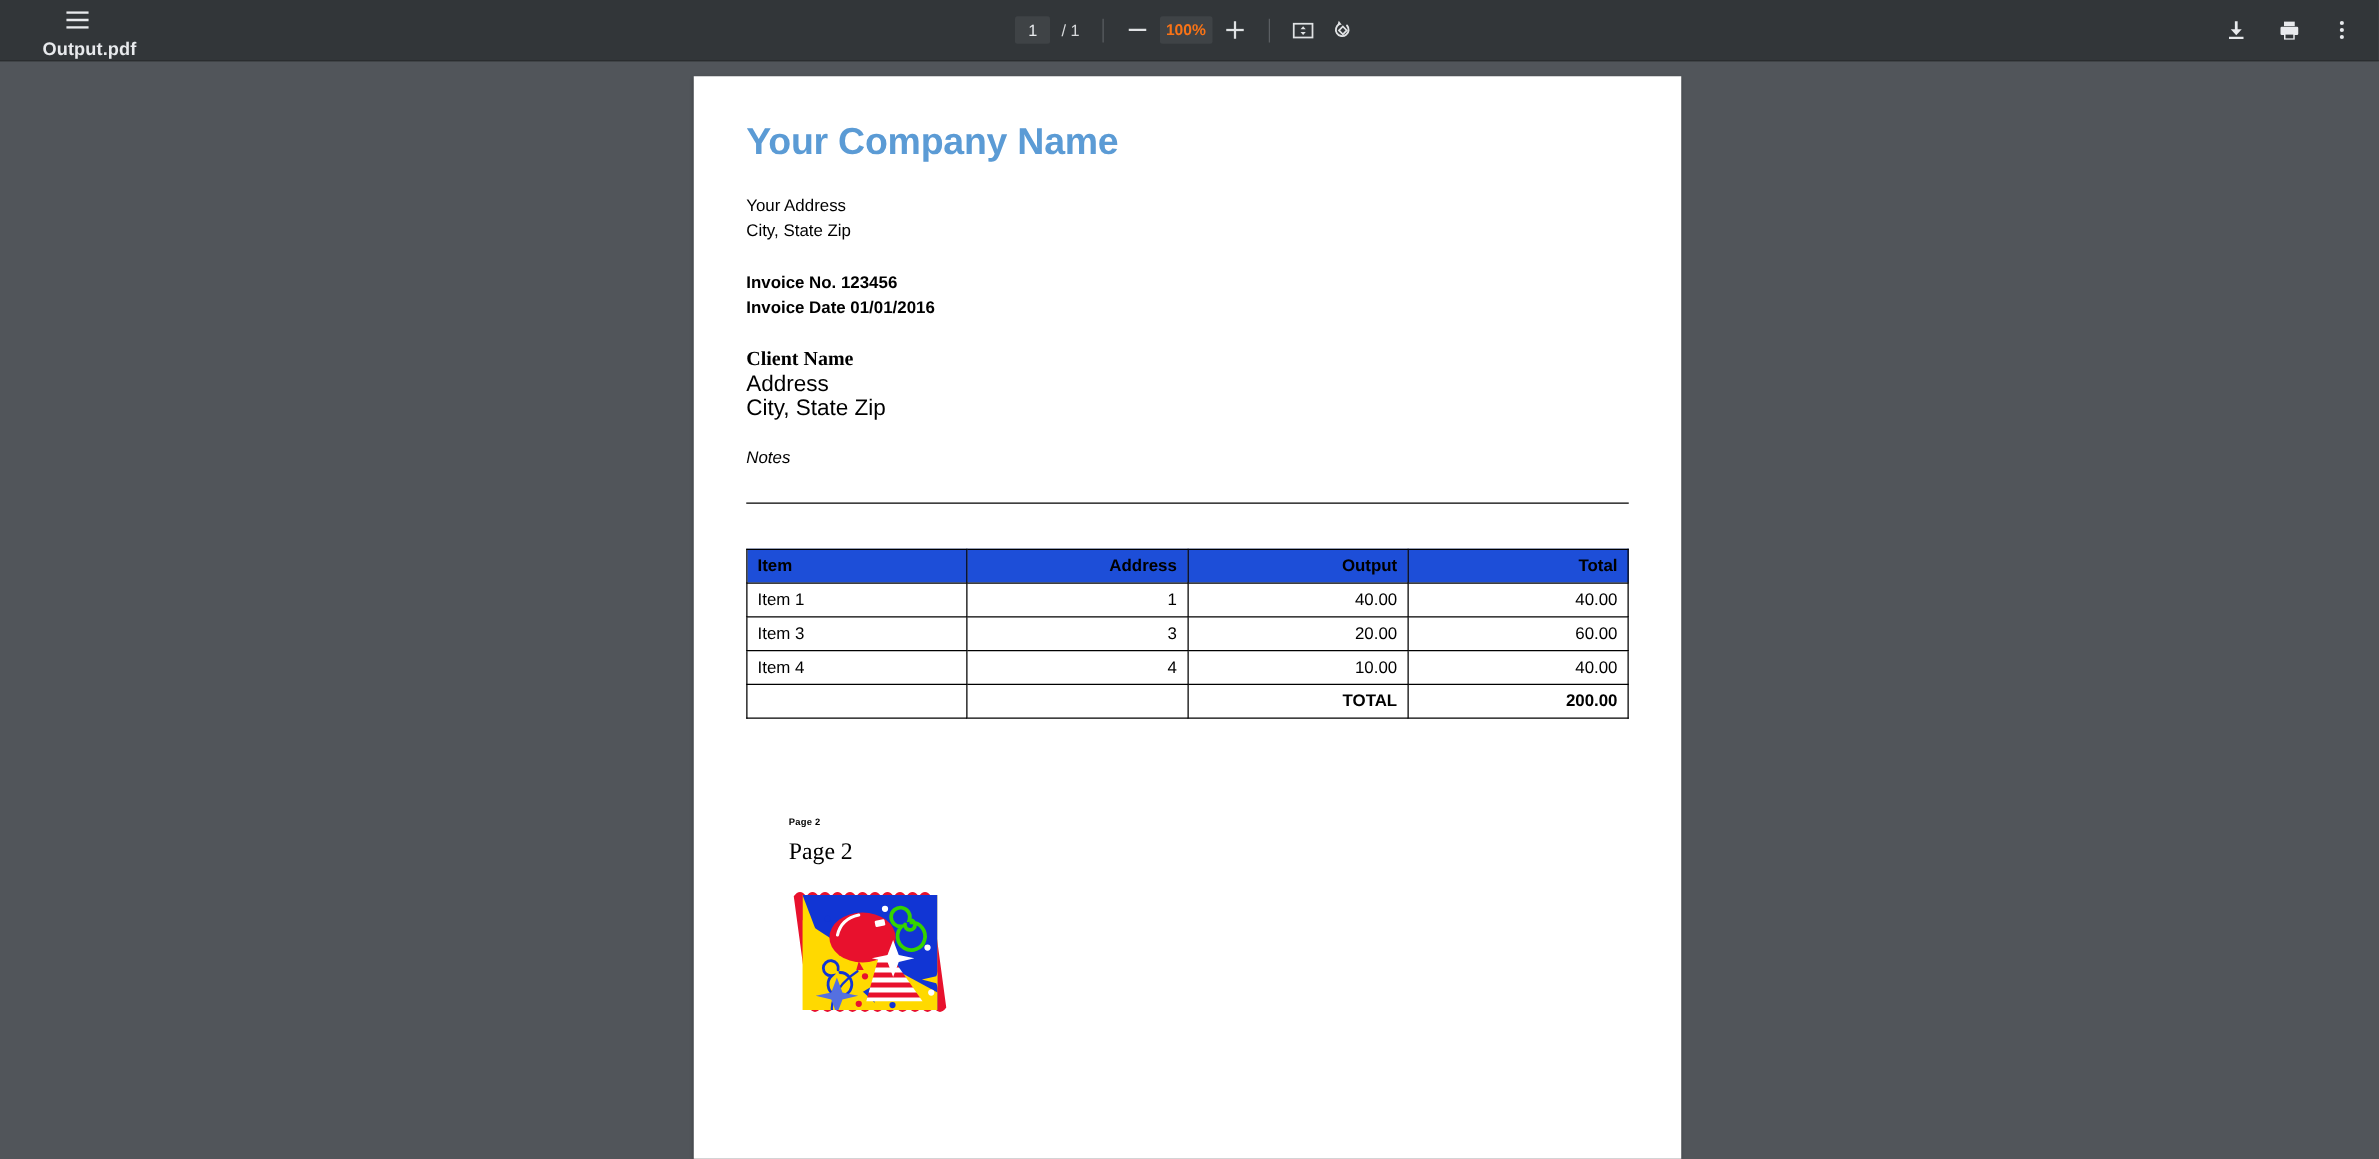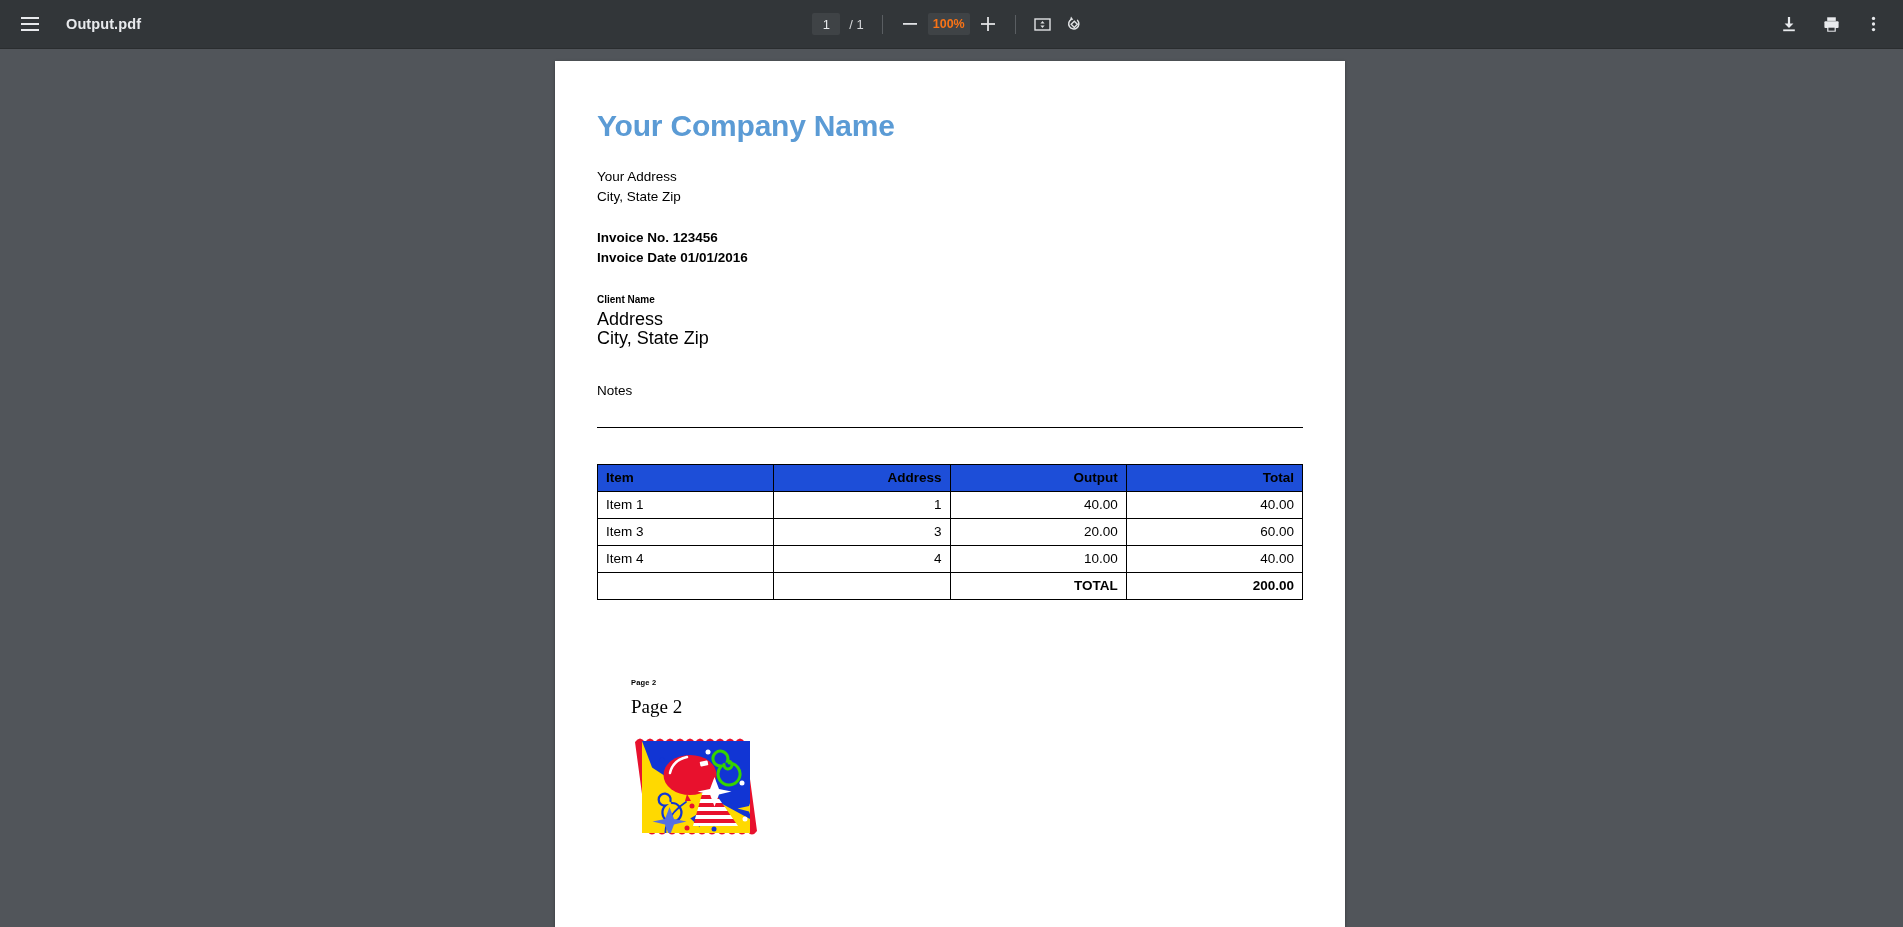--- a/index.html
+++ b/index.html
@@ -12,21 +12,21 @@
 
   
   .toolbar {
     position: absolute; top: 0; left: 0;
     width: 1903px; height: 49px;
     background: #323639;
     display: flex; align-items: center;
     border-bottom: 1px solid #2a2d2f;
     z-index: 10;
   }
-  .tb-left { display: flex; align-items: center; padding-left: 14px; }
+  .tb-left { display: flex; align-items: center; padding-left: 14px; flex-direction: column; }
   .tb-center {
     position: absolute; left: 0; right: 0;
     display: flex; align-items: center; justify-content: center;
     gap: 0px; pointer-events: none;
   }
   .tb-center > * { pointer-events: auto; }
   .tb-right {
     margin-left: auto; display: flex; align-items: center;
     padding-right: 14px; gap: 10px;
   }
@@ -90,43 +90,43 @@
   }
   .page-sheet {
     position: absolute;
     left: 555px; top: 12px;
     width: 790px;
     min-height: 1020px;
     background: #ffffff;
     box-shadow: 0 1px 3px rgba(0,0,0,0.35);
   }
   .page-body {
-    padding: 48px 42px 0 42px;
+    padding: 36px 42px 0 42px;
     color: #000;
   }
 
   .company-name {
     color: #5b9bd5;
     font-size: 30px;
     font-weight: bold;
     letter-spacing: -0.2px;
     margin-bottom: 24px;
   }
   .addr-line { font-size: 13.5px; line-height: 19.5px; }
 
   .invoice-meta { margin-top: 22px; }
   .invoice-meta div {
     font-size: 13.5px; font-weight: bold; line-height: 19.5px;
   }
 
   .client-block { margin-top: 23px; }
-  .client-block .client-name { font-size: 10px; font-weight: bold; line-height: 19.5px; }
+  .client-block .client-name { font-size: 16px; font-weight: bold; line-height: 19.5px; font-family: Liberation Serif, serif; }
   .client-block .client-line { font-size: 18px; line-height: 19.5px; }
 
-  .notes-label { margin-top: 34px; font-size: 13.5px; }
+  .notes-label { margin-top: 21px; font-size: 13.5px; font-style: italic; }
   .hr-rule {
     margin-top: 29px;
     border-top: 1.5px solid #000;
     width: 100%;
   }
 
   
   .inv-table {
     margin-top: 36px;
     width: 100%;

